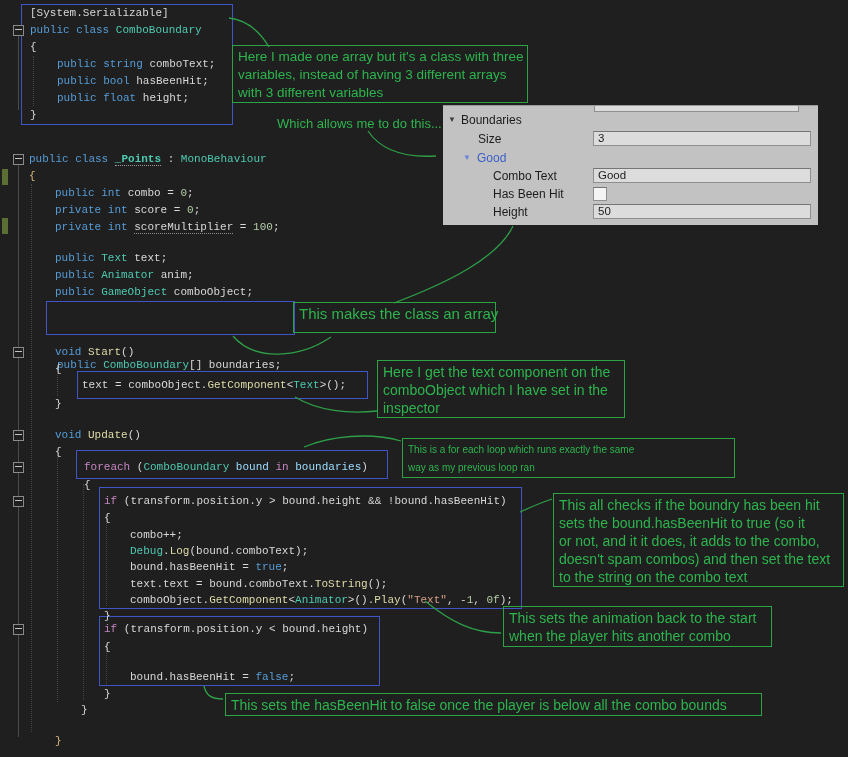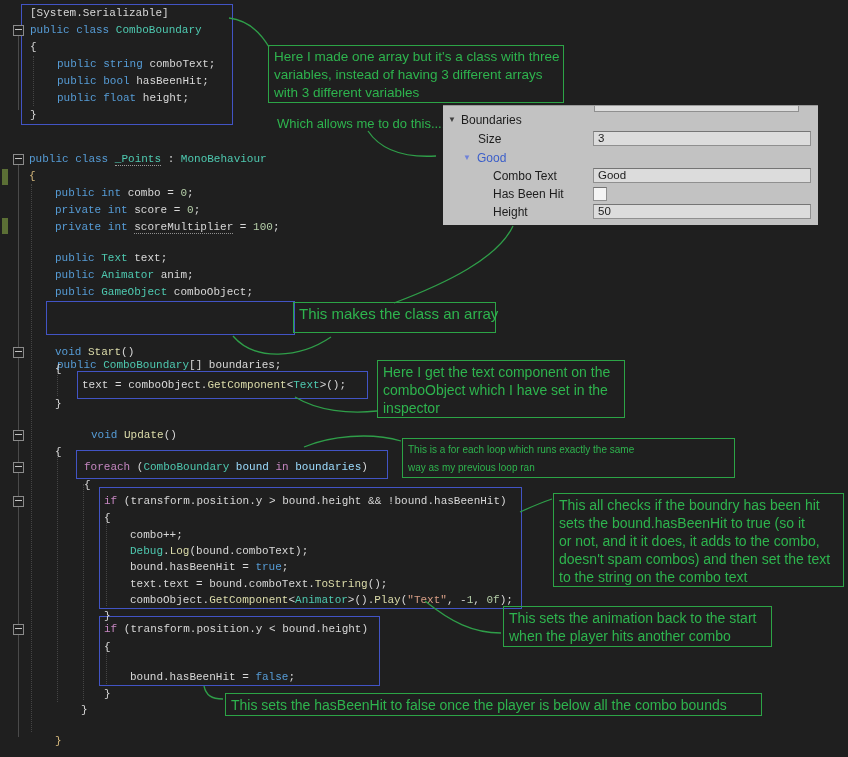--- a/index.html
+++ b/index.html
@@ -12,21 +12,21 @@
   html,body{margin:0;padding:0;background:#000;}
   .canvas{position:relative;width:848px;height:757px;background:var(--bg);overflow:hidden;
           font-family:"Liberation Mono","DejaVu Sans Mono",monospace;}
   .layer{position:absolute;left:0;top:0;width:100%;height:100%;pointer-events:none;}
   
   .code-line{position:absolute;font-size:11px;line-height:13px;white-space:pre;color:var(--plain);}
   .tk-p{color:var(--plain);} .tk-k{color:var(--kw);} .tk-c{color:var(--ctrl);margin-top:33px;}
   .tk-ty{color:var(--type);} .tk-s{color:var(--str);} .tk-n{color:var(--num);}
   .tk-m{color:var(--meth);} .tk-v{color:var(--var);} .tk-g{color:var(--gold);}
   .tk-pw{color:var(--plain);border-bottom:1px dotted #8f8f8f;}
-  .tk-tyu{color:var(--type);border-bottom:1px dotted #9a9a9a;}
+  .tk-tyu{color:var(--type);border-bottom:1px dotted #9a9a9a;font-weight:bold;}
   
   .fold{position:absolute;width:9px;height:9px;border:1px solid #8a8a8a;background:var(--bg);z-index:4;}
   .fold::after{content:"";position:absolute;left:1px;right:1px;top:3px;height:1px;background:#c2c2c2;}
   .changebar{position:absolute;width:6px;background:var(--changebar);}
   .oline{position:absolute;width:1px;background:#4a4a4a;}
   .iguide{position:absolute;width:0;border-left:1px dotted #454545;}
   
   .hlbox{position:absolute;border:1px solid var(--hlblue);}
   
   .note{position:absolute;border:1px solid var(--noteb);color:var(--note);
@@ -100,21 +100,21 @@
       <div class="code-line" style="left: 55px; top: 204px;"><span class="tk-k">private int </span><span class="tk-p">score = </span><span class="tk-n">0</span><span class="tk-p">;</span></div>
       <div class="code-line" style="left: 55px; top: 221px;"><span class="tk-k">private int </span><span class="tk-pw">scoreMultiplier</span><span class="tk-p"> = </span><span class="tk-n">100</span><span class="tk-p">;</span></div>
       <div class="code-line" style="left: 55px; top: 252px;"><span class="tk-k">public </span><span class="tk-ty">Text</span><span class="tk-p"> text;</span></div>
       <div class="code-line" style="left: 55px; top: 269px;"><span class="tk-k">public </span><span class="tk-ty">Animator</span><span class="tk-p"> anim;</span></div>
       <div class="code-line" style="left: 55px; top: 286px;"><span class="tk-k">public </span><span class="tk-ty">GameObject</span><span class="tk-p"> comboObject;</span></div>
       <div class="code-line" style="left: 57px; top: 329px; margin-top: 30px;"><span class="tk-k">public </span><span class="tk-ty">ComboBoundary</span><span class="tk-p">[] boundaries;</span></div>
       <div class="code-line" style="left: 55px; top: 346px;"><span class="tk-k">void </span><span class="tk-m">Start</span><span class="tk-p">()</span></div>
       <div class="code-line" style="left: 55px; top: 363px;"><span class="tk-p">{</span></div>
       <div class="code-line" style="left: 82px; top: 379px;"><span class="tk-p">text = comboObject.</span><span class="tk-m">GetComponent</span><span class="tk-p">&lt;</span><span class="tk-ty">Text</span><span class="tk-p">&gt;();</span></div>
       <div class="code-line" style="left: 55px; top: 398px;"><span class="tk-p">}</span></div>
-      <div class="code-line" style="left: 55px; top: 429px; margin-left: 36px;"><span class="tk-k">void </span><span class="tk-m">Update</span><span class="tk-p">()</span></div>
+      <div class="code-line" style="left: 55px; top: 429px;"><span class="tk-k">void </span><span class="tk-m">Update</span><span class="tk-p">()</span></div>
       <div class="code-line" style="left: 55px; top: 446px;"><span class="tk-p">{</span></div>
       <div class="code-line" style="left: 84px; top: 461px;"><span class="tk-c">foreach</span><span class="tk-p"> (</span><span class="tk-ty">ComboBoundary</span><span class="tk-v"> bound </span><span class="tk-c">in</span><span class="tk-v"> boundaries</span><span class="tk-p">)</span></div>
       <div class="code-line" style="left: 84px; top: 479px;"><span class="tk-p">{</span></div>
       <div class="code-line" style="left: 104px; top: 495px;"><span class="tk-c">if</span><span class="tk-p"> (transform.position.y &gt; bound.height &amp;&amp; !bound.hasBeenHit)</span></div>
       <div class="code-line" style="left: 104px; top: 512px;"><span class="tk-p">{</span></div>
       <div class="code-line" style="left: 130px; top: 529px;"><span class="tk-p">combo++;</span></div>
       <div class="code-line" style="left: 130px; top: 545px;"><span class="tk-ty">Debug</span><span class="tk-p">.</span><span class="tk-m">Log</span><span class="tk-p">(bound.comboText);</span></div>
       <div class="code-line" style="left: 130px; top: 561px;"><span class="tk-p">bound.hasBeenHit = </span><span class="tk-k">true</span><span class="tk-p">;</span></div>
       <div class="code-line" style="left: 130px; top: 578px;"><span class="tk-p">text.text = bound.comboText.</span><span class="tk-m">ToString</span><span class="tk-p">();</span></div>
       <div class="code-line" style="left: 130px; top: 594px;"><span class="tk-p">comboObject.</span><span class="tk-m">GetComponent</span><span class="tk-p">&lt;</span><span class="tk-ty">Animator</span><span class="tk-p">&gt;().</span><span class="tk-m">Play</span><span class="tk-p">(</span><span class="tk-s">"Text"</span><span class="tk-p">, -</span><span class="tk-n">1</span><span class="tk-p">, </span><span class="tk-n">0f</span><span class="tk-p">);</span></div>
@@ -133,21 +133,21 @@
     <path class="conn" d="M513,226 C498,258 447,283 394,303"></path>
     <path class="conn" d="M233,336 C255,362 300,358 331,337"></path>
     <path class="conn" d="M295,397 C318,411 349,414 377,411"></path>
     <path class="conn" d="M304,447 C330,436 370,432 401,441"></path>
     <path class="conn" d="M520,512 C531,507 543,502 552,499"></path>
     <path class="conn" d="M425,601 C451,622 473,633 501,633"></path>
     <path class="conn" d="M204,686 C206,695 211,699 223,699"></path>
   </svg>
 
   <div id="notes-layer" class="layer">
-      <div class="note" style="left: 232px; top: 45px; width: 284px; height: 52px; font-size: 13.5px; margin-left: 36px;">
+      <div class="note" style="left: 232px; top: 45px; width: 284px; height: 52px; font-size: 13.5px;">
         <div class="nl">Here I made one array but it's a class with three</div>
         <div class="nl">variables, instead of having 3 different arrays</div>
         <div class="nl">with 3 different variables</div>
       </div>
       <div class="note" style="left: 293px; top: 302px; width: 191px; height: 25px; font-size: 15px;">
         <div class="nl">This makes the class an array</div>
       </div>
       <div class="note" style="left: 377px; top: 360px; width: 236px; height: 52px; font-size: 14px;">
         <div class="nl">Here I get the text component on the</div>
         <div class="nl">comboObject which I have set in the</div>

